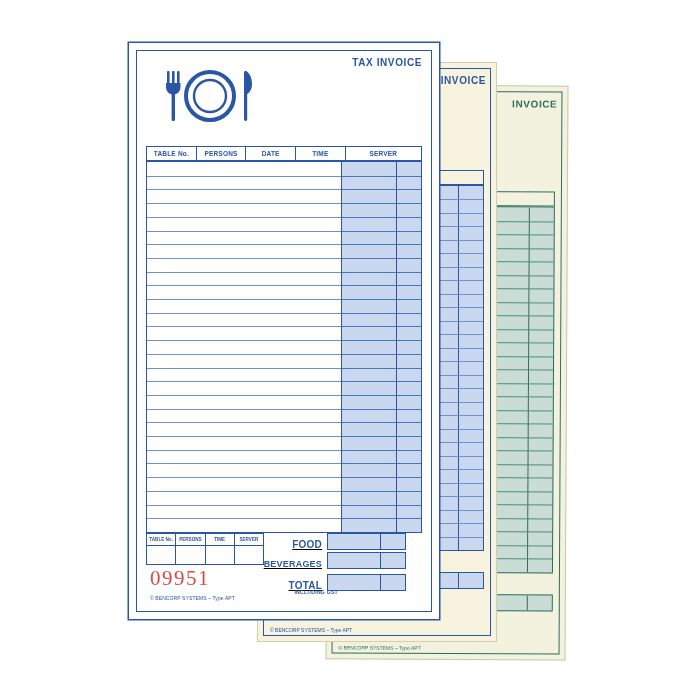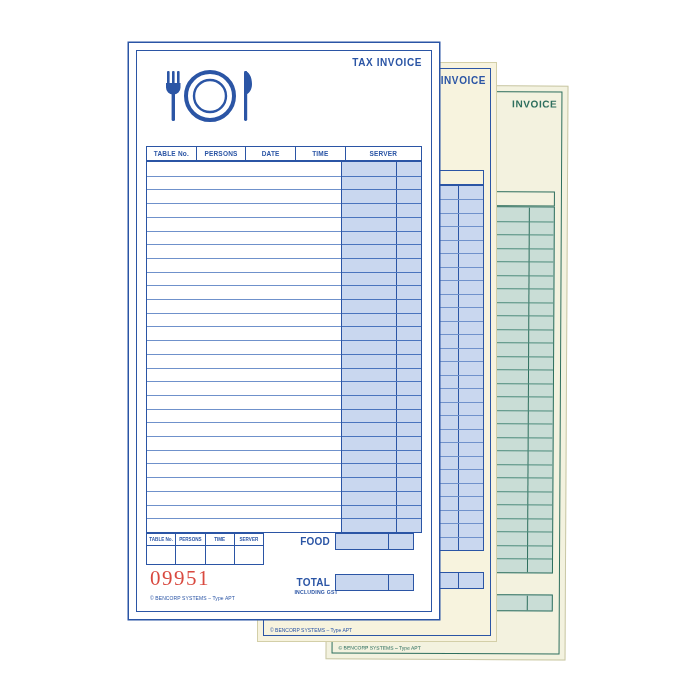--- a/index.html
+++ b/index.html
@@ -243,25 +243,26 @@
 
   .totals {
     position: absolute;
     right: 0;
     top: 0;
     width: 182px;
     height: 69px;
   }
   .tot-row {
     position: absolute;
-    right: 8px;
+    right: 16px;
     height: 17px;
     width: 182px;
     display: flex;
-    align-items: center;
+    align-items: flex-end;
+    text-decoration: underline;
   }
   .tot-label {
     flex: 1 1 auto;
     text-align: right;
     padding-right: 5px;
     font-size: 10px;
     font-weight: bold;
     color: #2b55a5;
     letter-spacing: .2px;
   }
@@ -570,20 +571,26 @@
         <div class="serial">09951</div>
         <div class="imprint">© BENCORP SYSTEMS – Type APT</div>
 
         <div class="totals">
           <div class="tot-row" style="top:0;">
             <div class="tot-label">FOOD</div>
             <div class="tot-cell">
               <div class="dollar-split"></div>
             </div>
           </div>
+          <div class="tot-row" style="top:19px;">
+            <div class="tot-label small">BEVERAGES</div>
+            <div class="tot-cell">
+              <div class="dollar-split"></div>
+            </div>
+          </div>
           <div class="tot-row" style="top:41px;">
             <div class="tot-label">TOTAL</div>
             <div class="tot-cell">
               <div class="dollar-split"></div>
             </div>
           </div>
         </div>
         <div class="incl">INCLUDING GST</div>
       </div>
 

